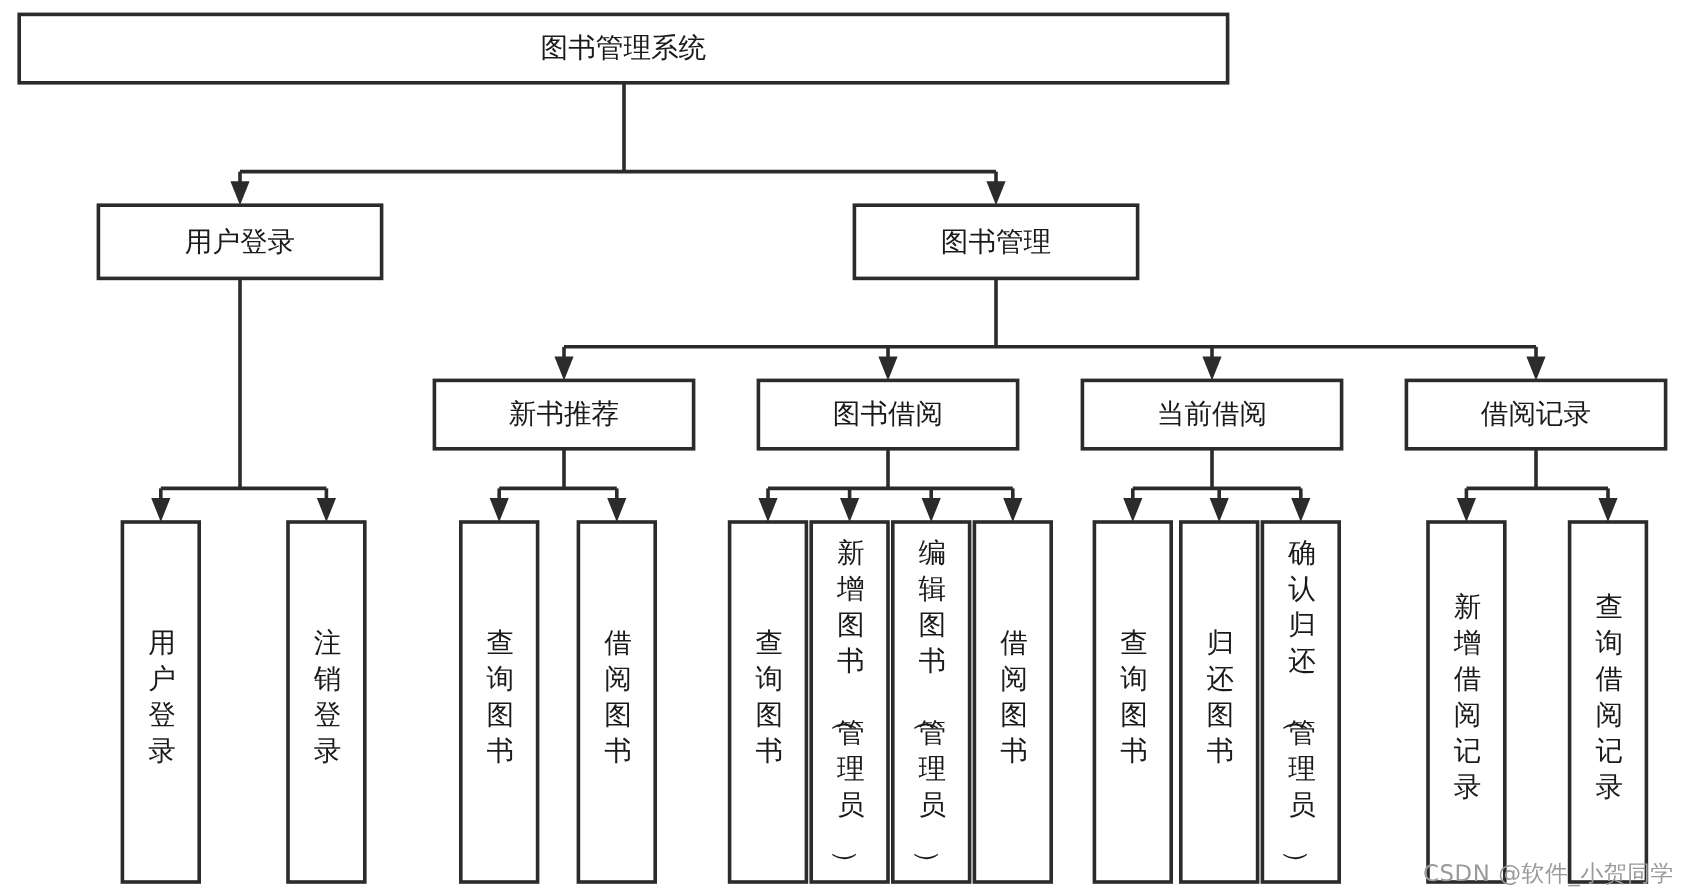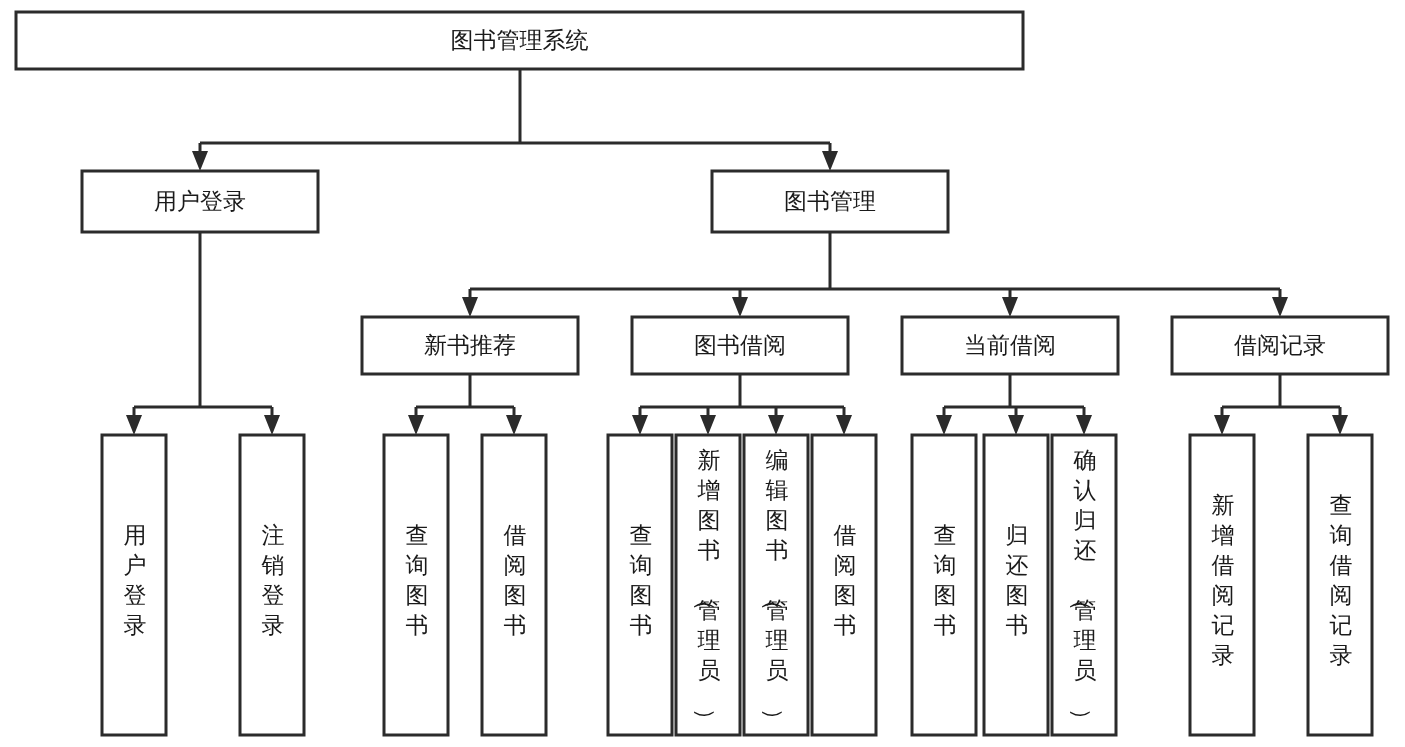--- a/index.html
+++ b/index.html
@@ -200,13 +200,14 @@
         <g>
           <rect x="1190" y="435" width="64" height="300" class="node-rect"></rect>
           <text x="1223" class="node-label-vert"><tspan x="1223" y="513">新</tspan><tspan x="1223" y="543">增</tspan><tspan x="1223" y="573">借</tspan><tspan x="1223" y="603">阅</tspan><tspan x="1223" y="633">记</tspan><tspan x="1223" y="663">录</tspan></text>
         </g>
         <g>
           <rect x="1308" y="435" width="64" height="300" class="node-rect"></rect>
           <text x="1341" class="node-label-vert"><tspan x="1341" y="513">查</tspan><tspan x="1341" y="543">询</tspan><tspan x="1341" y="573">借</tspan><tspan x="1341" y="603">阅</tspan><tspan x="1341" y="633">记</tspan><tspan x="1341" y="663">录</tspan></text>
         </g>
       </g>
   </svg>
+  <div class="watermark">CSDN @软件_小贺同学</div>
 </div>
 
 </body></html>

